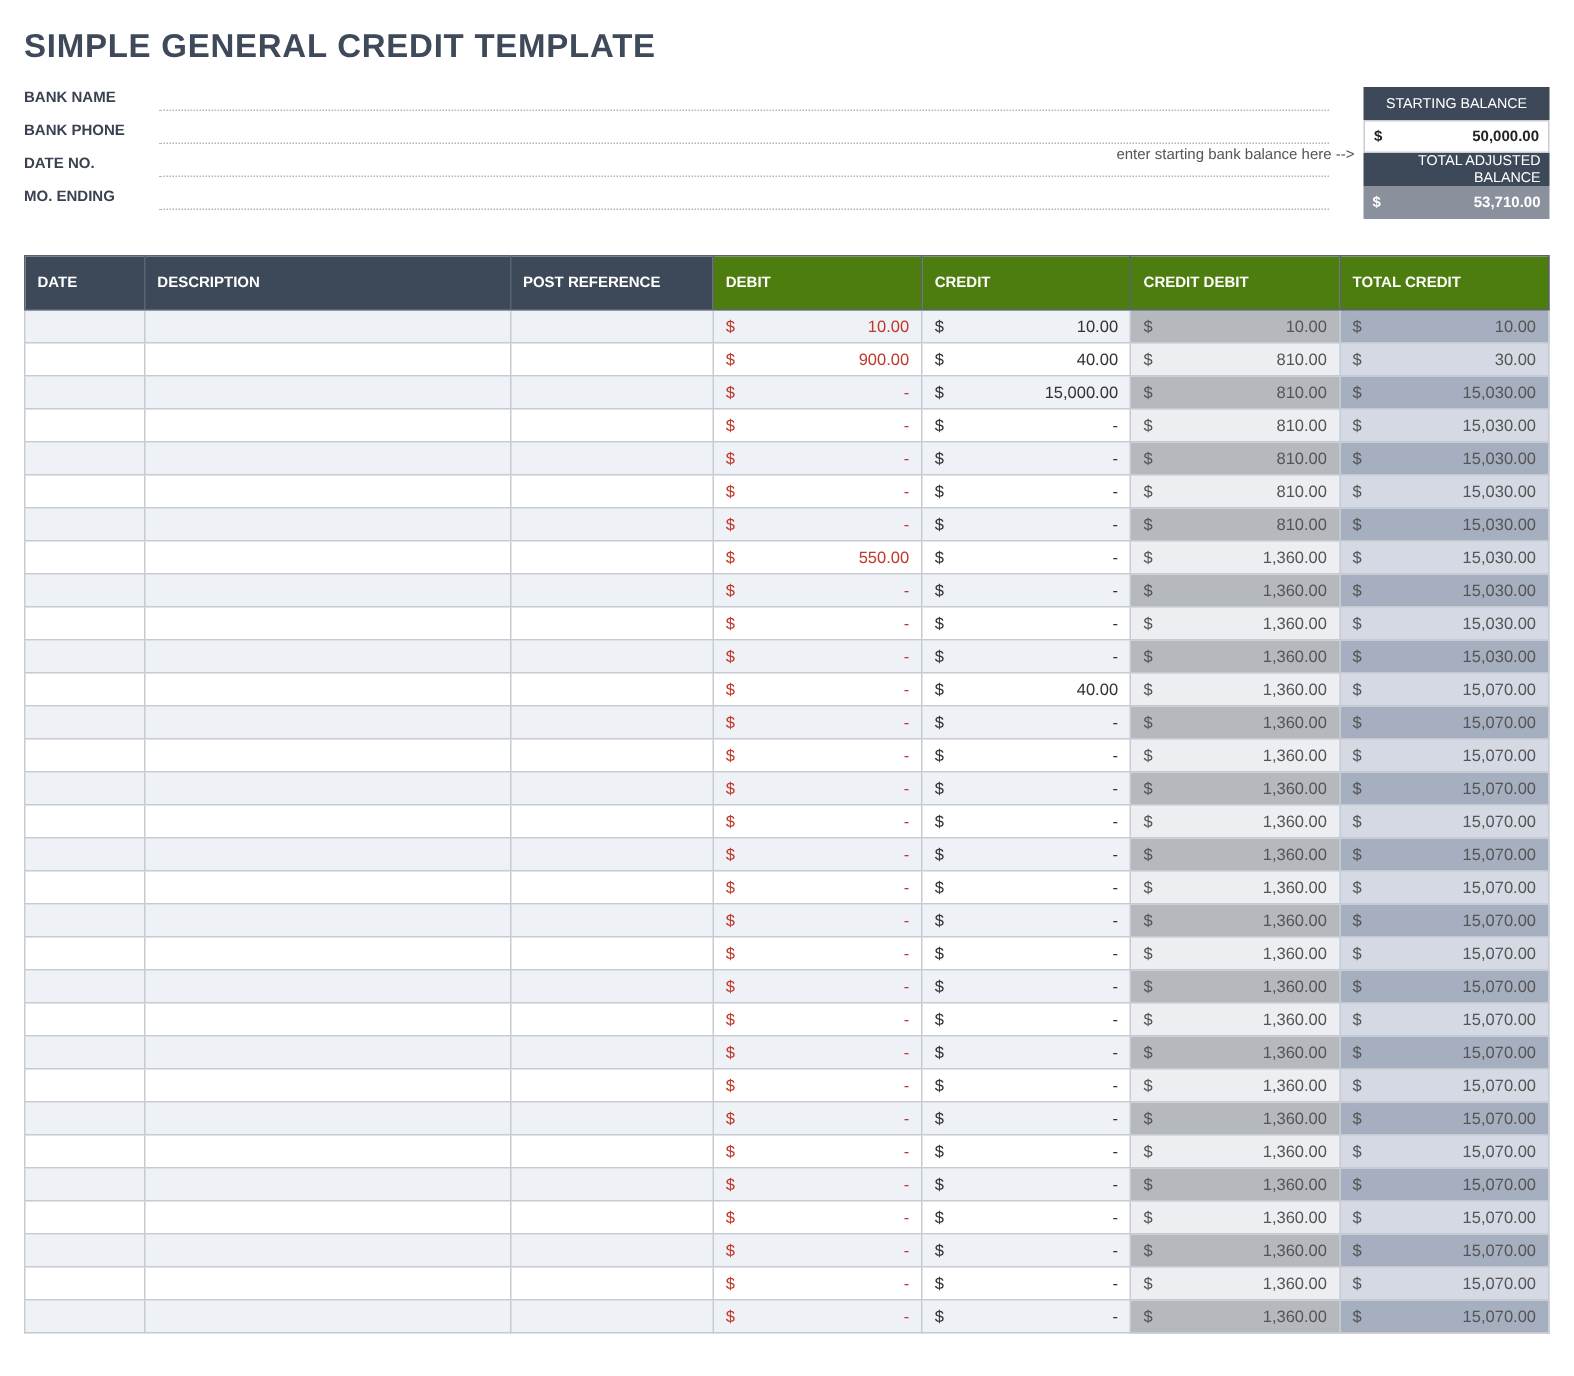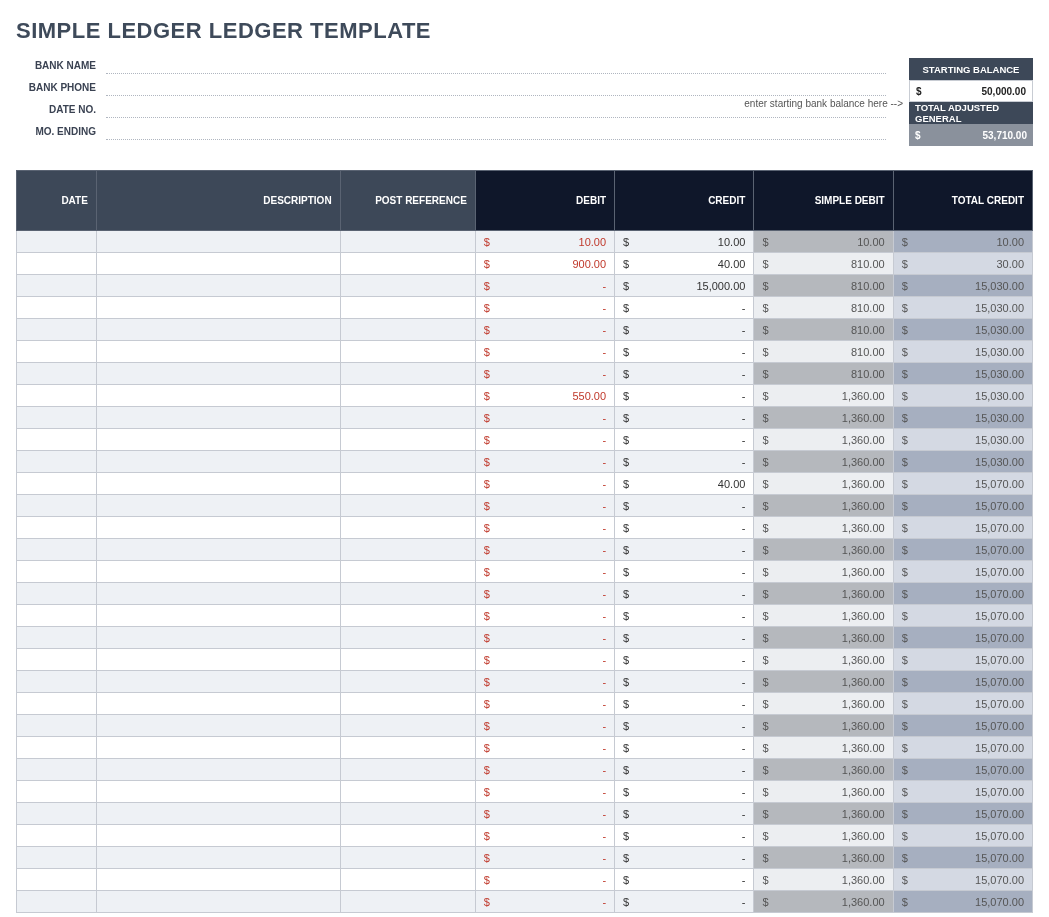--- a/index.html
+++ b/index.html
@@ -23,21 +23,21 @@
     justify-content: space-between;
     align-items: flex-start;
   }
   .meta-block {
     display: grid;
     grid-template-columns: 90px 1fr;
     row-gap: 8px;
     padding-top: 2px;
   }
   .meta-label {
-    text-align: right;
+    text-align: left;
     font-size: 10px;
     font-weight: 700;
     color: #3a4252;
     padding-right: 10px;
     white-space: nowrap;
   }
   .meta-input {
     width: 780px;
     border: none;
     border-bottom: 1px dotted #b0b6c0;
@@ -52,24 +52,24 @@
   }
   .bal-row {
     height: 22px;
     display: flex;
     align-items: center;
     padding: 0 6px;
   }
   .bal-header {
     background: #3d4858;
     color: #fff;
-    font-weight: 700;
+    font-weight: 400;
     font-size: 9.5px;
     justify-content: center;
-    text-align: left;
+    text-align: right;
   }
   .bal-value {
     background: #fff;
     border: 1px solid #c8ccd3;
     justify-content: space-between;
     font-weight: 700;
     color: #222;
   }
   .bal-adj {
     background: #8a919c;
@@ -90,25 +90,25 @@
     width: 100%;
     border-collapse: collapse;
     margin-top: 24px;
     table-layout: fixed;
   }
   table.ledger th {
     background: #3d4858;
     color: #fff;
     font-size: 10px;
     font-weight: 700;
-    text-align: right;
-    padding: 24px 8px;
+    text-align: left;
+    padding: 12px 8px;
     border: 1px solid #5a6372;
   }
-  table.ledger th.dark2 { background: #0f172a; }
+  table.ledger th.dark2 { background: #4d7c0f; }
   table.ledger td {
     border: 1px solid #c6cad2;
     padding: 0 8px;
     height: 22px;
     font-size: 11px;
     vertical-align: middle;
   }
   col.c-date  { width: 78px; }
   col.c-desc  { width: 238px; }
   col.c-post  { width: 132px; }
@@ -132,41 +132,41 @@
   }
   .money .sym { flex: 0 0 auto; }
   .money .val { flex: 1 1 auto; text-align: right; }
   .red { color: #c0392b; }
   .blk { color: #333; }
   .dim { color: #555; }
 </style>
 </head>
 <body>
 
-<div class="title">SIMPLE LEDGER LEDGER TEMPLATE</div>
+<div class="title">SIMPLE GENERAL CREDIT TEMPLATE</div>
 
 <div class="header-area">
   <div class="meta-block">
     <div class="meta-label">BANK NAME</div>
     <input class="meta-input" value="" style="">
     <div class="meta-label">BANK PHONE</div>
     <input class="meta-input" value="" style="">
     <div class="meta-label">DATE NO.</div>
     <input class="meta-input" value="" style="">
     <div class="meta-label">MO. ENDING</div>
     <input class="meta-input" value="" style="">
   </div>
 
   <div class="balance-block">
     <div class="bal-row bal-header">STARTING BALANCE</div>
     <div class="bal-row bal-value">
       <span>$</span>
       <span>50,000.00</span>
     </div>
-    <div class="bal-row bal-header">TOTAL ADJUSTED GENERAL</div>
+    <div class="bal-row bal-header">TOTAL ADJUSTED BALANCE</div>
     <div class="bal-row bal-adj">
       <span>$</span>
       <span>53,710.00</span>
     </div>
   </div>
 </div>
 
 <div class="note-wrap">
   <div class="starting-note">enter starting bank balance here --&gt;</div>
 </div>
@@ -181,21 +181,21 @@
       <col class="c-tdeb">
       <col class="c-tcred">
   </colgroup>
   <thead>
     <tr>
       <th>DATE</th>
       <th>DESCRIPTION</th>
       <th>POST REFERENCE</th>
       <th class="dark2">DEBIT</th>
       <th class="dark2">CREDIT</th>
-      <th class="dark2">SIMPLE DEBIT</th>
+      <th class="dark2">CREDIT DEBIT</th>
       <th class="dark2">TOTAL CREDIT</th>
     </tr>
   </thead>
   <tbody id="ledger-body">
       <tr>
         <td class="cell-light"></td>
         <td class="cell-light"></td>
         <td class="cell-light"></td>
         <td class="cell-light">
           <div class="money red">

